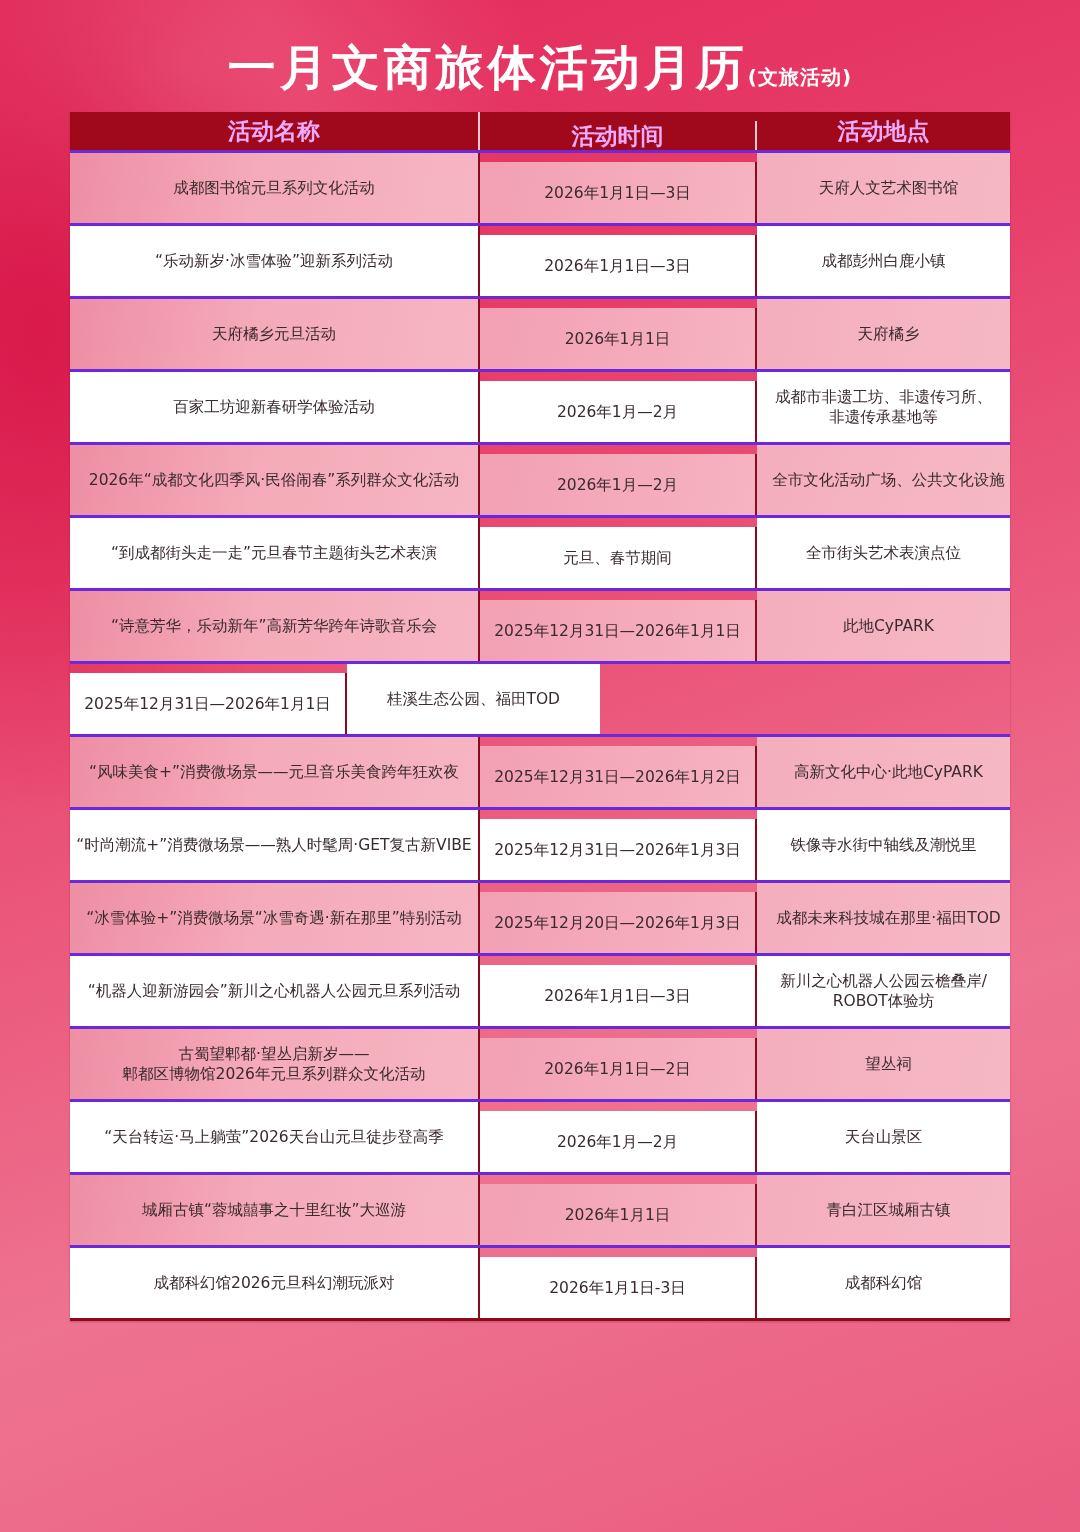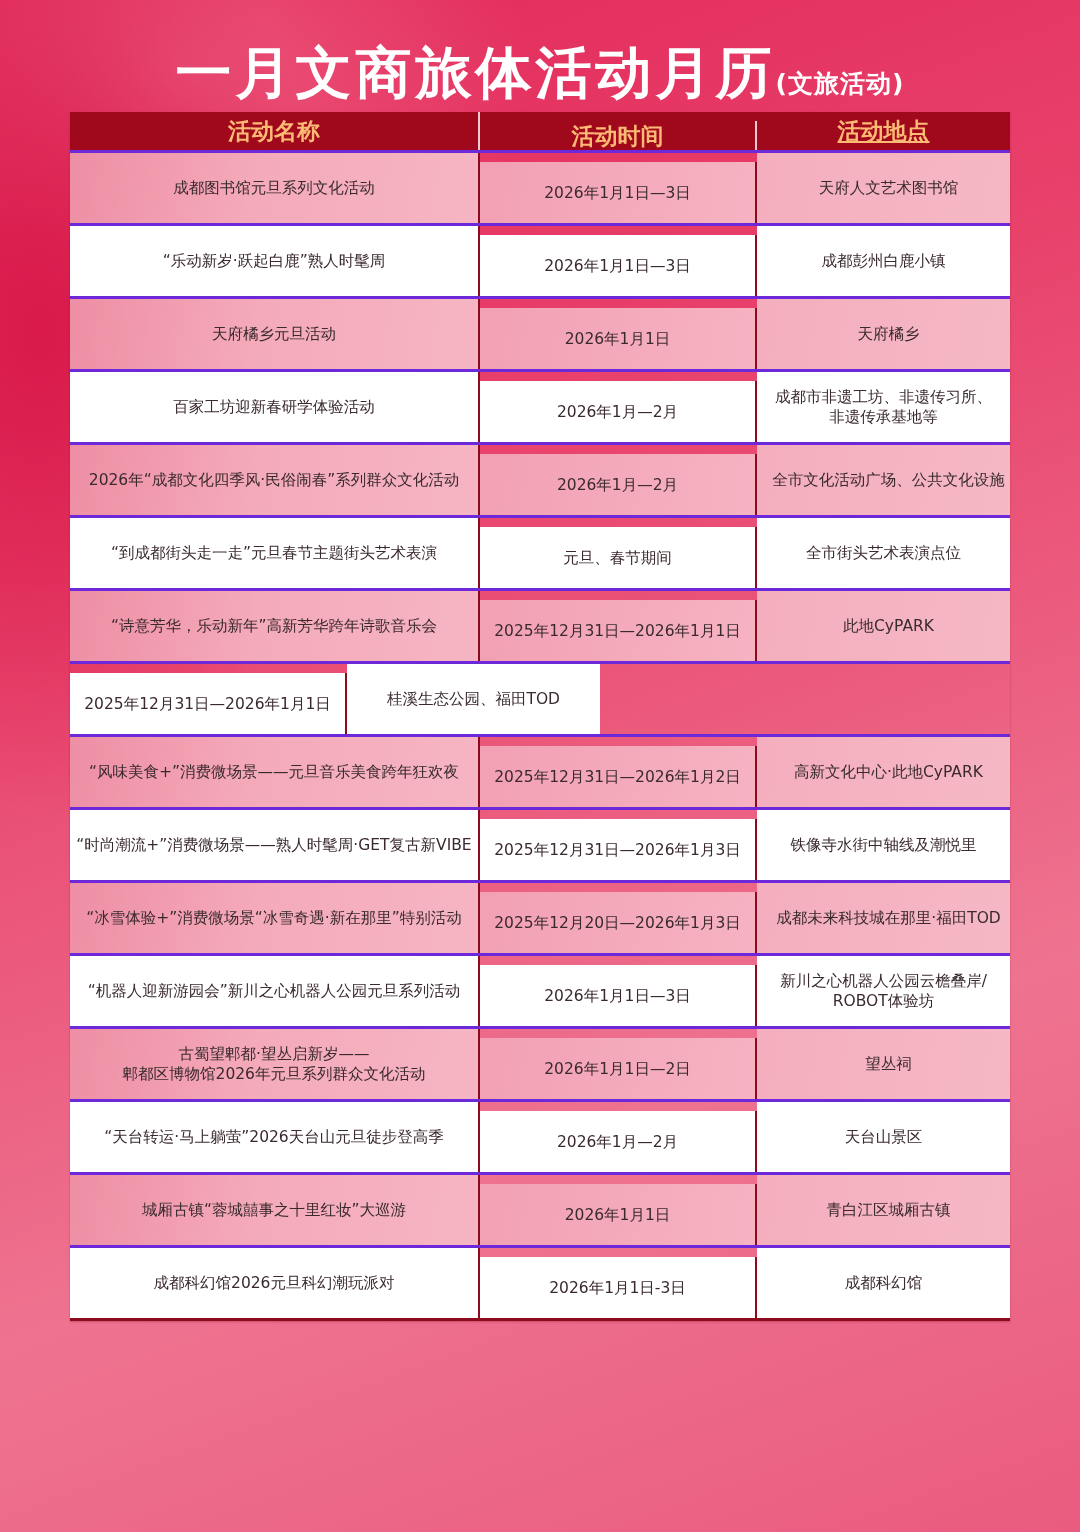--- a/index.html
+++ b/index.html
@@ -9,38 +9,38 @@
     background:
       radial-gradient(ellipse 420px 700px at 40px 330px, rgba(214,20,70,0.85), rgba(214,20,70,0) 70%),
       radial-gradient(ellipse 500px 360px at 180px 70px, rgba(240,110,140,0.6), rgba(240,110,140,0) 70%),
       linear-gradient(160deg, #e2285a 0%, #e8406a 30%, #ee7390 70%, #ea5b80 100%);
   }
   .title {
     position: absolute; left: 0; top: 36px; width: 1080px; text-align: center;
     color: #ffffff; white-space: nowrap;
   }
   .title .main {
-    font-size: 56px; font-weight: bold; letter-spacing: 4px;
+    font-size: 48px; font-weight: bold; letter-spacing: 4px;
     vertical-align: baseline;
   }
   .title .sub {
-    font-size: 25px; font-weight: bold; letter-spacing: 1px;
+    font-size: 20px; font-weight: bold; letter-spacing: 1px;
   }
   .table {
     position: absolute; left: 70px; top: 112px; width: 940px;
     border-bottom: 3px solid #8c0a1e;
     box-shadow: 0 1px 2px rgba(120,0,20,0.3);
   }
   .row { display: flex; width: 940px; }
   .hdr { height: 38px; background: #a0081c; }
   .hdr .cell {
-    color: #fdba74; font-weight: bold; font-size: 23px;
+    color: #f0abfc; font-weight: bold; font-size: 23px;
     border-right: 2px solid #f0c8d0;
   }
-  .hdr .cell:last-child { border-right: none; text-decoration: underline; }
+  .hdr .cell:last-child { border-right: none; }
   .cell {
     display: flex; align-items: center; justify-content: center;
     text-align: center; box-sizing: border-box;
     font-size: 15.5px; line-height: 20px; color: #3a2a2e;
     border-right: 2px solid #8c0a1e; padding: 0 4px; white-space: pre-line;
   }
   .cell:last-child { border-right: none; }
   .c1 { width: 410px; }
   .c2 { width: 277px; margin-top: 9px; }
   .c3 { width: 253px; }
@@ -65,21 +65,21 @@
     <div class="cell c2">活动时间</div>
     <div class="cell c3">活动地点</div>
   </div>
   <div id="rows">
       <div class="row body-row pink">
         <div class="cell c1">成都图书馆元旦系列文化活动</div>
         <div class="cell c2">2026年1月1日—3日</div>
         <div class="cell c3">天府人文艺术图书馆</div>
       </div>
       <div class="row body-row white">
-        <div class="cell c1">“乐动新岁·跃起白鹿”熟人时髦周</div>
+        <div class="cell c1">“乐动新岁·冰雪体验”迎新系列活动</div>
         <div class="cell c2">2026年1月1日—3日</div>
         <div class="cell c3">成都彭州白鹿小镇</div>
       </div>
       <div class="row body-row pink">
         <div class="cell c1">天府橘乡元旦活动</div>
         <div class="cell c2">2026年1月1日</div>
         <div class="cell c3">天府橘乡</div>
       </div>
       <div class="row body-row white">
         <div class="cell c1">百家工坊迎新春研学体验活动</div>

